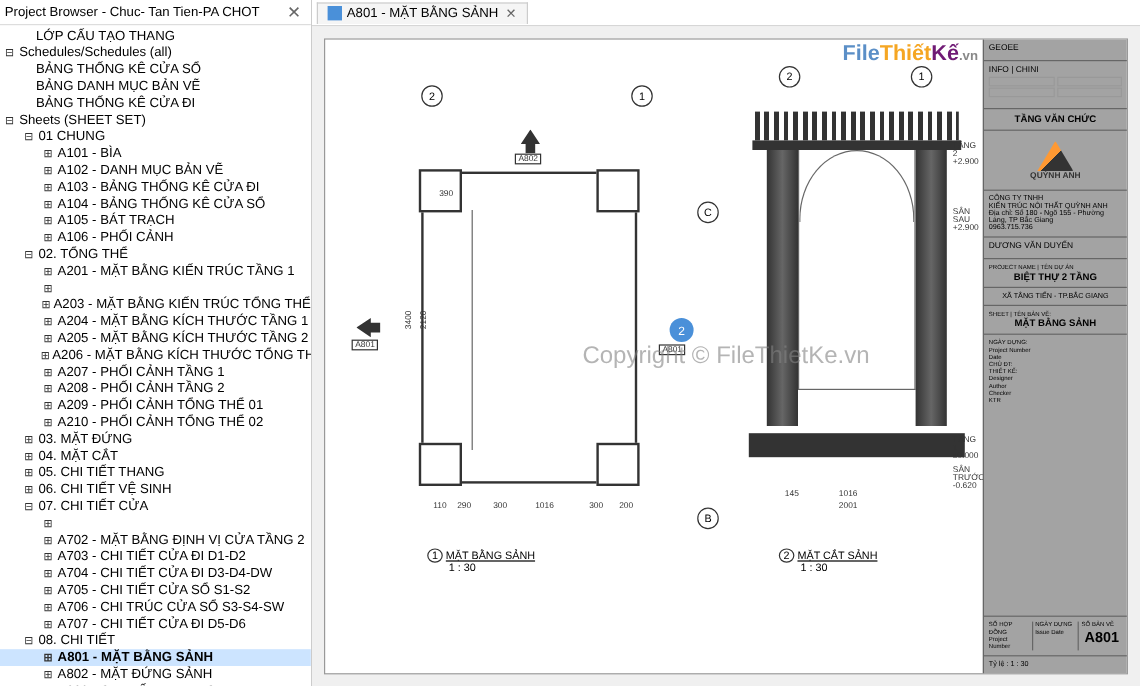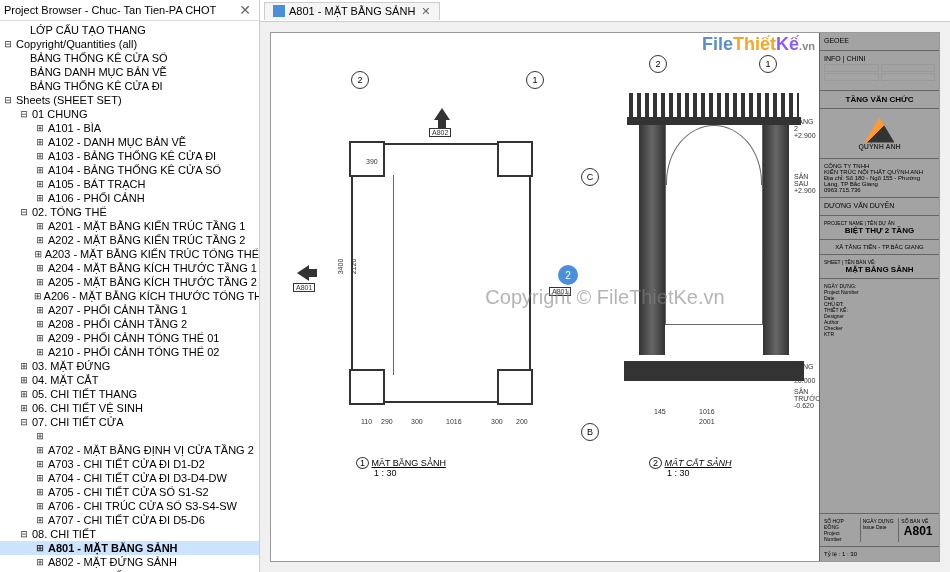--- a/index.html
+++ b/index.html
@@ -28,21 +28,21 @@
     .floor-plan { position: absolute; left: 40px; top: 30px; width: 220px; height: 320px; border: 2px solid #333; }
     .grid-bubble { position: absolute; width: 18px; height: 18px; border: 1px solid #333; border-radius: 50%; background: #fff; display: flex; align-items: center; justify-content: center; font-size: 9px; }
     .section-view { position: absolute; right: 140px; top: 30px; width: 180px; height: 360px; }
     .titleblock { position: absolute; right: 0; top: 0; width: 120px; height: 100%; border-left: 1px solid #666; background: #a3a3a3; display: flex; flex-direction: column; }
     .tb-section { border-bottom: 1px solid #666; padding: 4px; font-size: 7px; }
     .tb-logo { height: 50px; display: flex; align-items: center; justify-content: center; }
     .logo-shape { width: 30px; height: 25px; background: linear-gradient(135deg, #ff9933 50%, #333 50%); clip-path: polygon(50% 0, 100% 100%, 0 100%); }
     .watermark-logo { position: absolute; top: 12px; right: 135px; font-size: 18px; font-weight: bold; z-index: 10; }
     .wm-file { color: #5b8fc7; }
     .wm-thiet { color: #f5a623; }
-    .wm-ke { color: #8b5cf6; }
+    .wm-ke { color: #701a75; }
     .wm-vn { color: #888; font-size: 11px; }
     .watermark-center { position: absolute; top: 50%; left: 50%; transform: translate(-50%, -50%); font-size: 20px; color: rgba(130,130,130,0.6); z-index: 5; pointer-events: none; }
     .dim-text { font-size: 7px; color: #333; }
     .view-title { font-size: 9px; position: absolute; }
     .sheet-number { font-size: 12px; font-weight: bold; text-align: center; }
     .section-marker { position: absolute; width: 16px; height: 20px; }
     .empty-toggle { width: 12px; display: inline-block; }
   </style>
 </head>
 <body>
@@ -53,21 +53,21 @@
       <span class="sidebar-title">Project Browser - Chuc- Tan Tien-PA CHOT</span>
       <span class="close-btn">✕</span>
     </div>
     <div class="tree" id="tree">
         <div class="tree-item indent-1">
           <span class="empty-toggle"></span>
           <span class="tree-label">LỚP CẤU TẠO THANG</span>
         </div>
         <div class="tree-item indent-0">
           <span class="tree-toggle">⊟</span>
-          <span class="tree-label">Copyright/Quantities (all)</span>
+          <span class="tree-label">Schedules/Schedules (all)</span>
         </div>
         <div class="tree-item indent-1">
           <span class="empty-toggle"></span>
           <span class="tree-label">BẢNG THỐNG KÊ CỬA SỔ</span>
         </div>
         <div class="tree-item indent-1">
           <span class="empty-toggle"></span>
           <span class="tree-label">BẢNG DANH MỤC BẢN VẼ</span>
         </div>
         <div class="tree-item indent-1">
@@ -109,21 +109,20 @@
         <div class="tree-item indent-1">
           <span class="tree-toggle">⊟</span>
           <span class="tree-label">02. TỔNG THỂ</span>
         </div>
         <div class="tree-item indent-2">
           <span class="tree-toggle">⊞</span>
           <span class="tree-label">A201 - MẶT BẰNG KIẾN TRÚC TẦNG 1</span>
         </div>
         <div class="tree-item indent-2">
           <span class="tree-toggle">⊞</span>
-          <span class="tree-label">A202 - MẶT BẰNG KIẾN TRÚC TẦNG 2</span>
         </div>
         <div class="tree-item indent-2">
           <span class="tree-toggle">⊞</span>
           <span class="tree-label">A203 - MẶT BẰNG KIẾN TRÚC TỔNG THỂ</span>
         </div>
         <div class="tree-item indent-2">
           <span class="tree-toggle">⊞</span>
           <span class="tree-label">A204 - MẶT BẰNG KÍCH THƯỚC TẦNG 1</span>
         </div>
         <div class="tree-item indent-2">
@@ -305,21 +304,21 @@
           <span class="dim-text" style="position:absolute; left:175px; top:110px;"><span>SÂN SAU</span> <span>+2.900</span></span>
           <span class="dim-text" style="position:absolute; left:175px; top:300px;"><span>TẦNG 1</span> <span>±0.000</span></span>
           <span class="dim-text" style="position:absolute; left:175px; top:325px;"><span>SÂN TRƯỚC</span> <span>-0.620</span></span>
 
           <span class="dim-text" style="position:absolute; left:35px; top:345px;">145</span>
           <span class="dim-text" style="position:absolute; left:80px; top:345px;">1016</span>
           <span class="dim-text" style="position:absolute; left:80px; top:355px;">2001</span>
 
           <div class="view-title" style="left:30px; top:395px;">
             <span style="border:1px solid #333; border-radius:50%; padding:0 3px;">2</span>
-            <span style="text-decoration:underline;font-style:italic;">MẶT CẮT SẢNH</span><br>
+            <span style="text-decoration:underline;">MẶT CẮT SẢNH</span><br>
             <span style="margin-left:18px;">1 : 30</span>
           </div>
         </div>
 
         <div class="titleblock">
           <div class="tb-section" style="height:18px;">GEOEE</div>
           <div class="tb-section" style="height:40px;">
             <div>INFO | CHINI</div>
             <div style="display:flex;gap:2px;margin-top:2px;">
                 <div style="flex:1;height:8px;border:1px solid #999;"></div>

